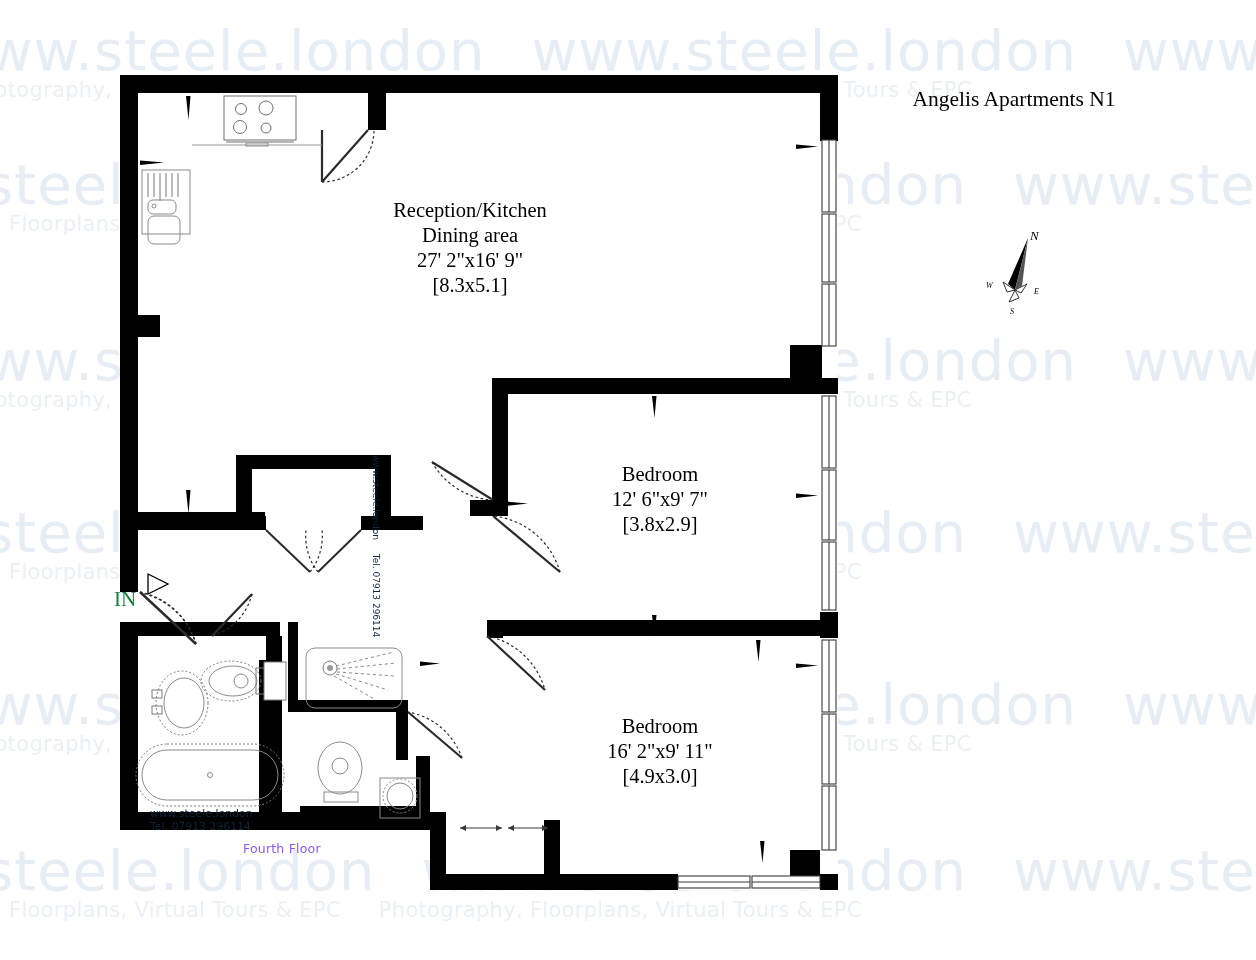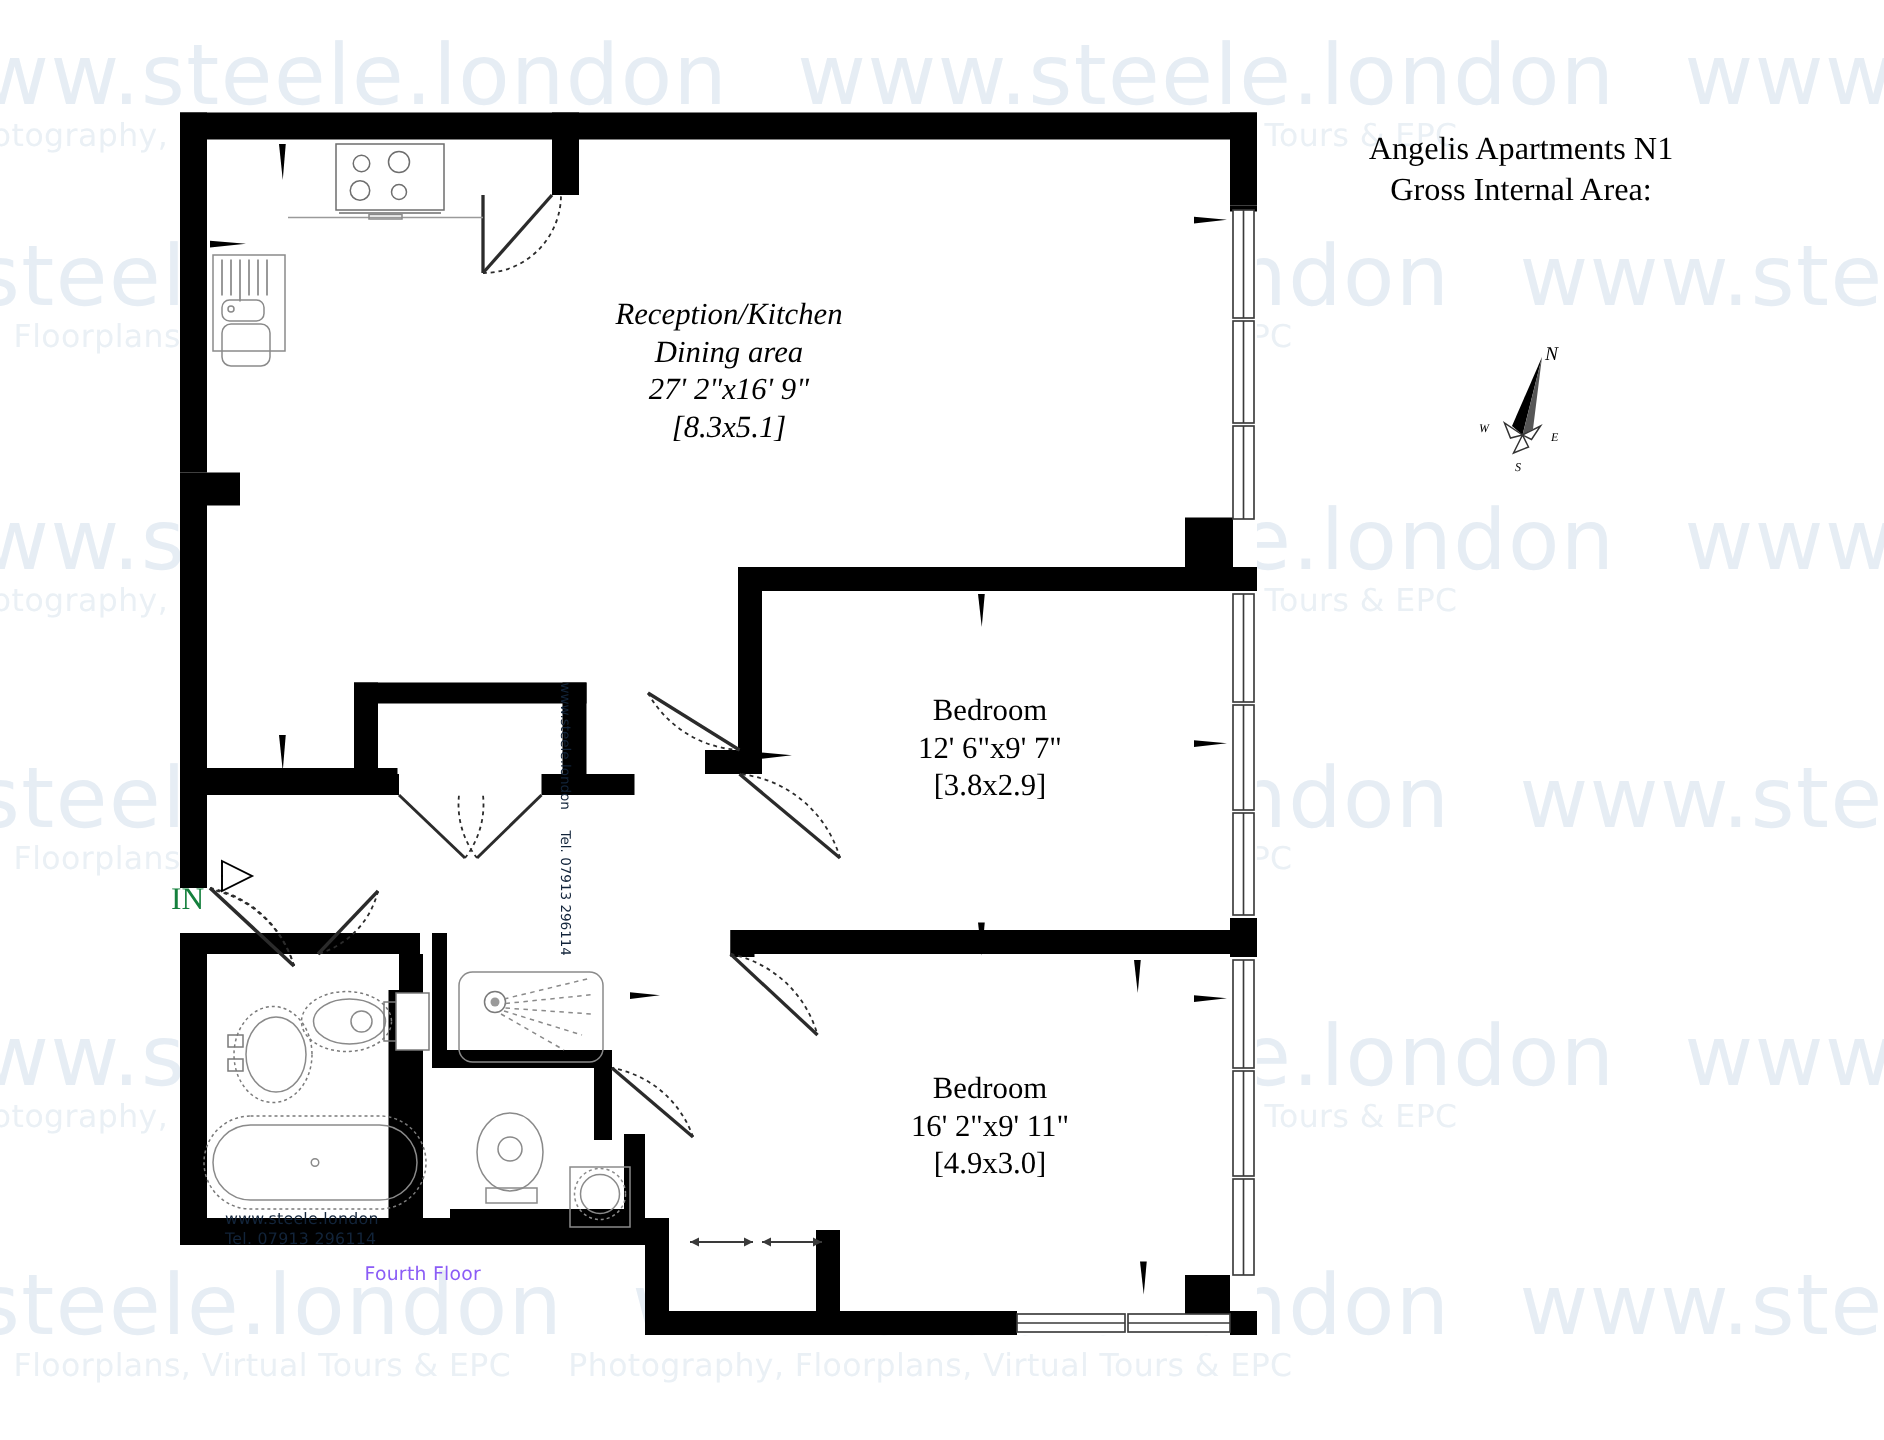--- a/index.html
+++ b/index.html
@@ -46,21 +46,21 @@
   #compass{position:absolute;left:968px;top:228px;width:92px;height:92px;z-index:20;}
 
   
   .roomlabel{
     position:absolute;z-index:20;text-align:center;
     font-family:"Liberation Serif", serif;color:#000;
     white-space:nowrap;
   }
   .roomlabel .l{display:block;font-size:20.5px;line-height:25px;}
 
-  #lbl-reception{left:366px;top:198px;width:240px;font-style:italic;}
+  #lbl-reception{left:350px;top:198px;width:240px;}
   #lbl-bed1{left:570px;top:462px;width:180px;}
   #lbl-bed2{left:570px;top:714px;width:180px;}
 
   #lbl-in{
     position:absolute;left:114px;top:587px;z-index:22;
     font-family:"Liberation Serif", serif;font-size:21px;color:#15803d;
   }
   #in-arrow{position:absolute;left:146px;top:572px;z-index:22;}
 
   #lbl-floor{
@@ -331,21 +331,20 @@
       <path d="M796,668 l0,-4.5 l22,2 l-22,2.5 z"></path>
       <path d="M756,640 l4.5,0 l-2,22 l-2.5,-22 z"></path>
       <path d="M760,841 l4.5,0 l-2,22 l-2.5,-22 z"></path>
       <path d="M420,666 l0,-4.5 l20,2 l-20,2.5 z"></path>
     </g>
 
   </svg>
 
   <div id="titleblock">
     <div class="tline">Angelis Apartments N1</div>
-    <div class="tline">Gross Internal Area:</div>
   </div>
 
   <svg id="compass" viewBox="0 0 92 92">
     <polygon points="60,10 47,62 40,56" fill="#000000"></polygon>
     <polygon points="60,10 47,62 54,58" fill="#555555"></polygon>
     <g stroke="#333333" stroke-width="1" fill="none">
       <path d="M47,62 l-12,-8 l4,10 z"></path>
       <path d="M47,62 l12,-6 l-6,9 z"></path>
       <path d="M47,62 l-6,12 l10,-4 z"></path>
     </g>

